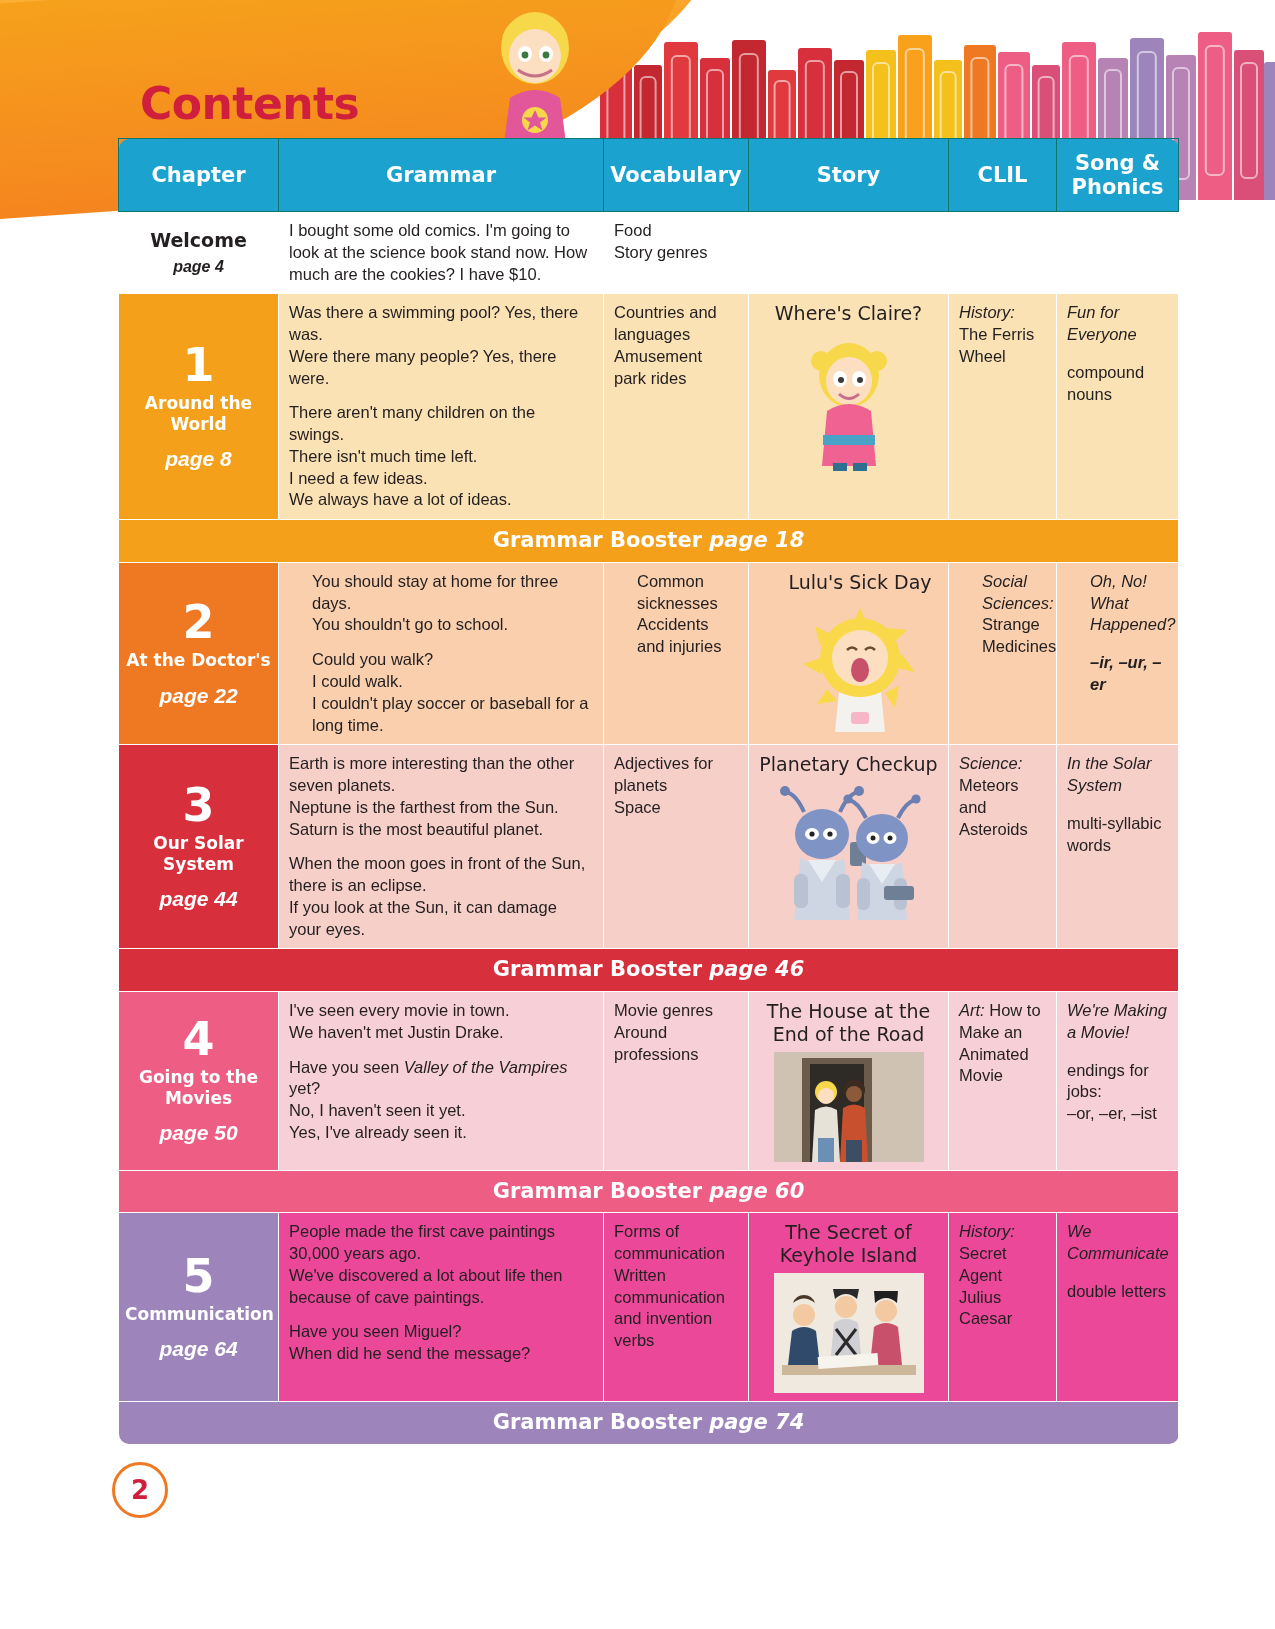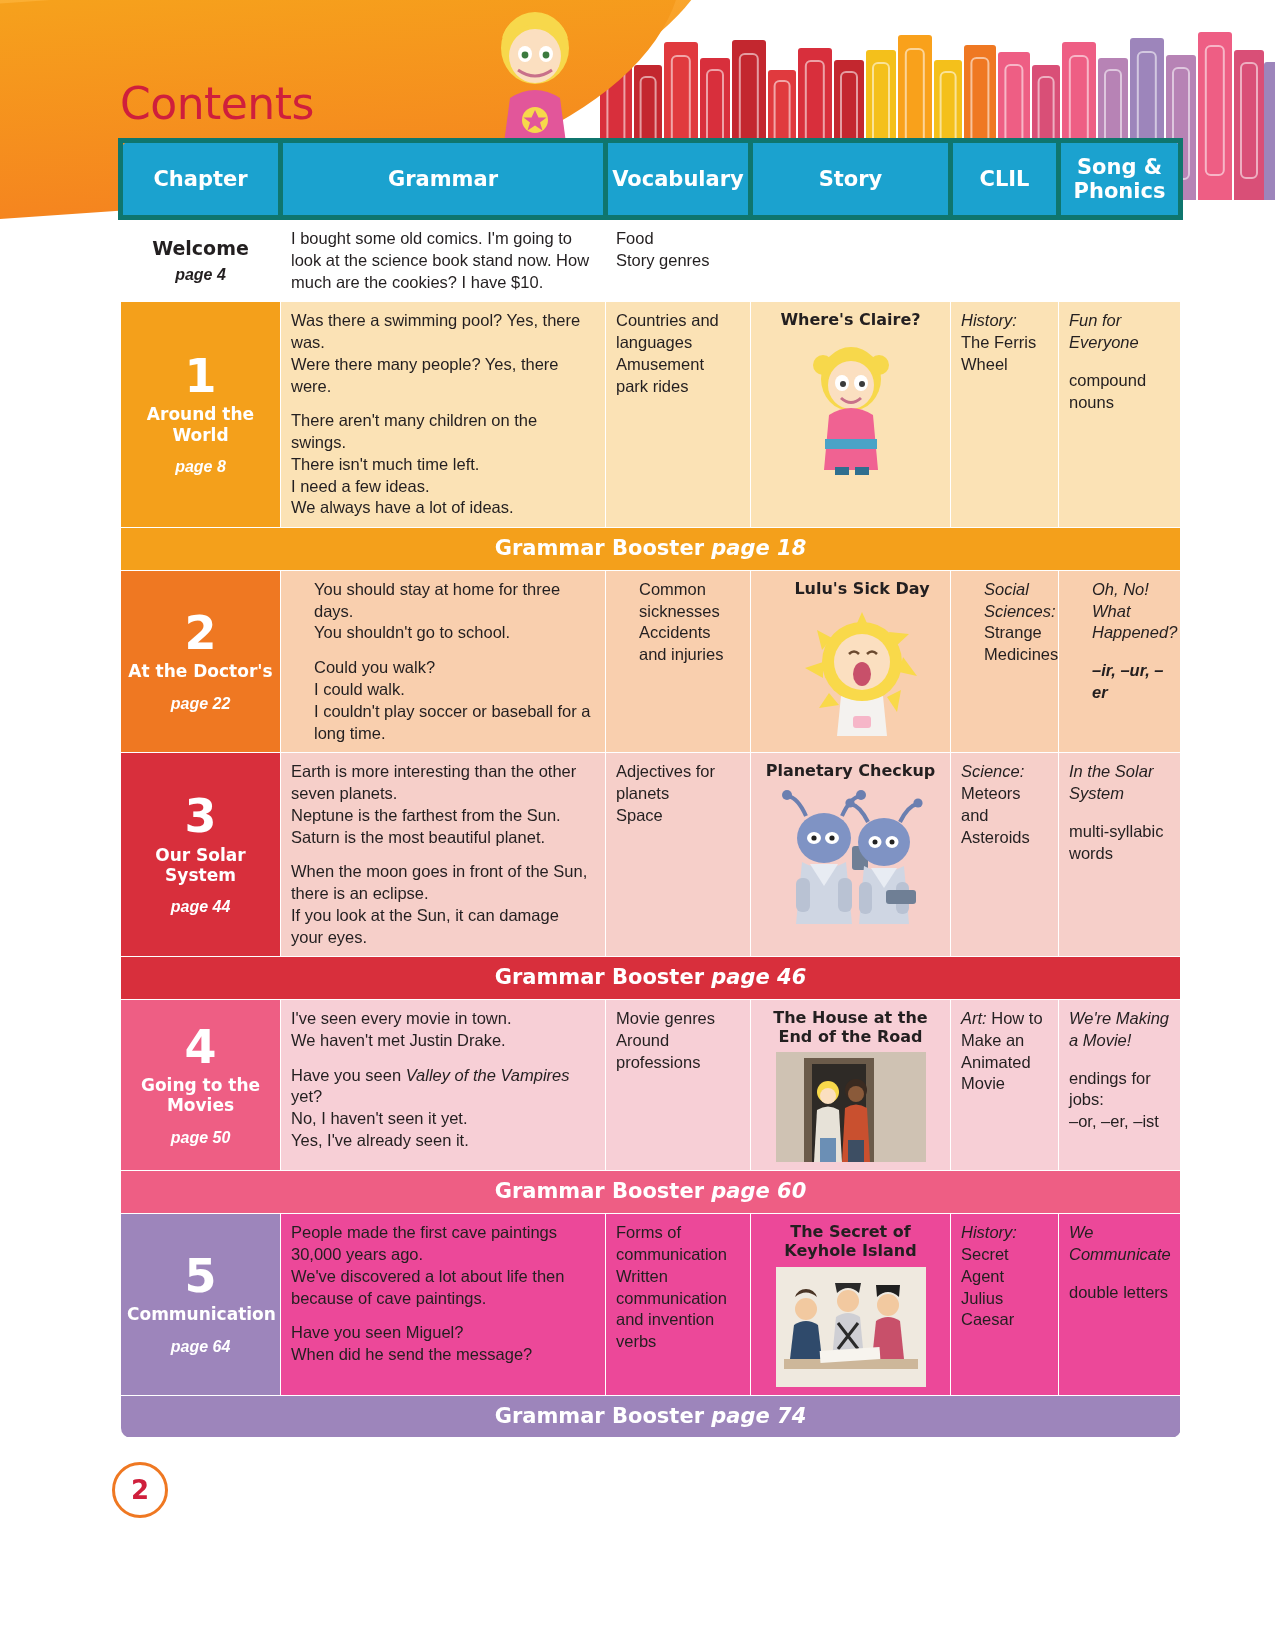--- a/index.html
+++ b/index.html
@@ -33,22 +33,22 @@
     transform:rotate(-4deg);
   }
   .swoosh2 {
     position:absolute; left:-30px; top:-40px; width:760px; height:190px;
     background:linear-gradient(180deg,#fbb034 0%, #f79420 100%);
     border-radius:0 0 55% 0/0 0 100% 0;
     transform:rotate(-6deg);
   }
 
   .contents-title {
-    position:absolute; left:120px; top:78px;
-    font-size:44px; font-weight:normal; color:#cf1f3c;
+    position:absolute; left:140px; top:78px;
+    font-size:44px; font-weight:bold; color:#cf1f3c;
     letter-spacing:-.5px;
     font-family:"DejaVu Sans", sans-serif;
   }
 
   
   .mascot { position:absolute; left:480px; top:8px; width:110px; height:135px; }
 
   
   .table-wrap {
     position:absolute; left:118px; top:138px; width:1060px;
@@ -57,41 +57,41 @@
   col.c-chapter { width:160px; }
   col.c-grammar { width:325px; }
   col.c-vocab   { width:145px; }
   col.c-story   { width:200px; }
   col.c-clil    { width:108px; }
   col.c-song    { width:122px; }
 
   thead th {
     background:#1ba2cf; color:#fff; font-size:21px; font-weight:bold;
     padding:12px 4px; text-align:center; vertical-align:middle;
-    border:5px solid #0f766e;
+    border:1px solid #0f766e;
     font-family:"DejaVu Sans", sans-serif;
   }
   thead th:first-child { border-top-left-radius:10px; }
   thead th:last-child  { border-top-right-radius:10px; }
 
   td { border:1px solid #ffffff; vertical-align:top; padding:8px 10px; font-size:16.5px; line-height:1.32; color:#231f20; }
 
   .chapter-cell { text-align:center; color:#fff; vertical-align:middle; padding:10px 6px; }
   .chapter-num { font-size:46px; font-weight:bold; line-height:1.05; font-family:"DejaVu Sans", sans-serif; }
   .chapter-name { font-size:17px; font-weight:bold; line-height:1.2; margin-top:4px; font-family:"DejaVu Sans", sans-serif;}
-  .chapter-page { font-size:16px; font-style:italic; font-weight:bold; margin-top:11px; }
+  .chapter-page { font-size:21px; font-style:italic; font-weight:bold; margin-top:11px; }
 
   .welcome-cell { text-align:center; vertical-align:middle; background:#ffffff; }
   .welcome-name { font-size:19px; font-weight:bold; color:#231f20; font-family:"DejaVu Sans", sans-serif; }
   .welcome-page { font-size:16px; font-style:italic; font-weight:bold; color:#231f20; margin-top:3px; }
 
   .gram p { margin:0 0 0 0; }
   .gram p + p { margin-top:13px; }
   .story-cell { text-align:center; }
-  .story-title { font-weight:bold; font-size:16px; line-height:1.2; font-family:"DejaVu Sans", sans-serif; }
+  .story-title { font-weight:normal; font-size:19px; line-height:1.2; font-family:"DejaVu Sans", sans-serif; }
   .clil-cell .it { font-style:italic; }
   .song-cell .it { font-style:italic; }
   .song-extra { margin-top:16px; }
   .song-extra .bi { font-weight:bold; font-style:italic;margin-top:24px; }
 
   .booster-row td {
     text-align:center; color:#fff; font-weight:bold; font-size:21px;
     padding:7px 0; border:1px solid #fff;
     font-family:"DejaVu Sans", sans-serif;
   }

